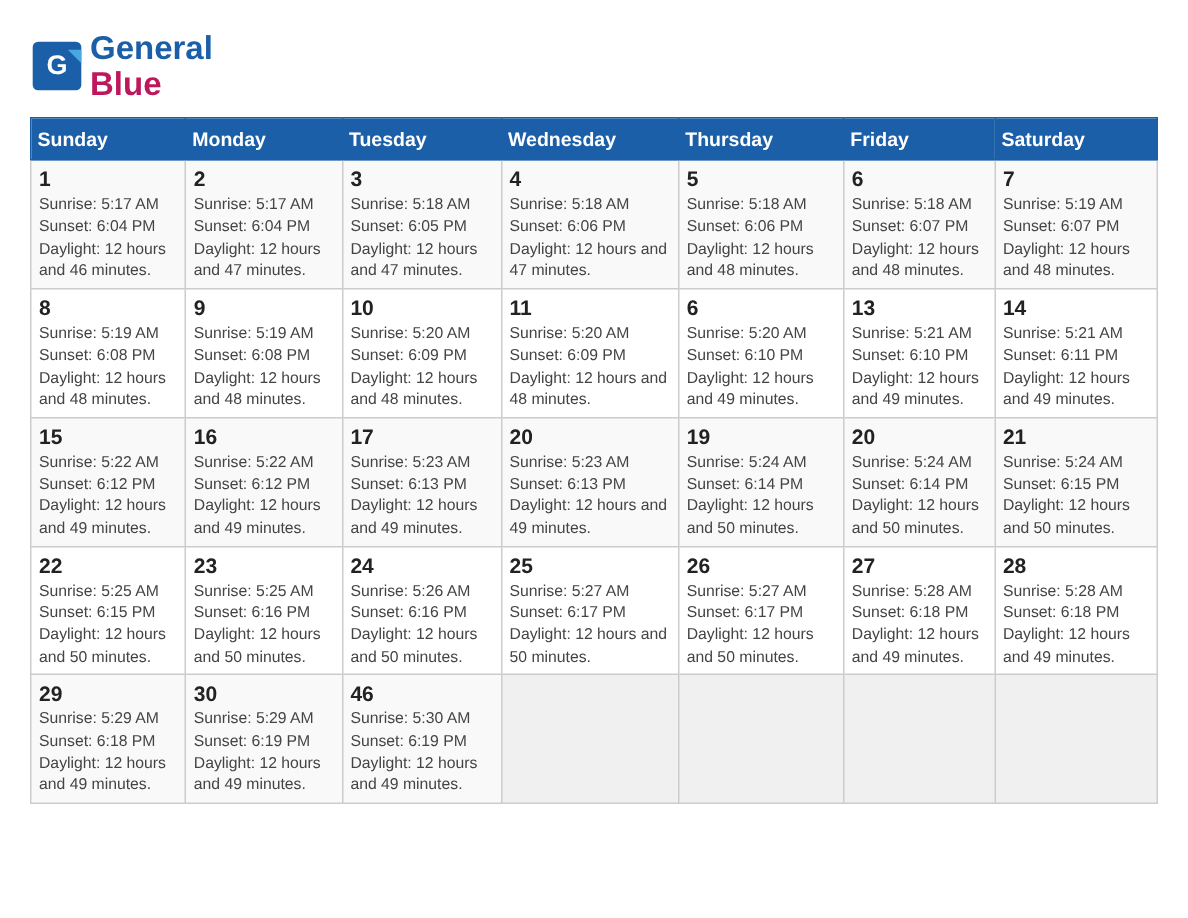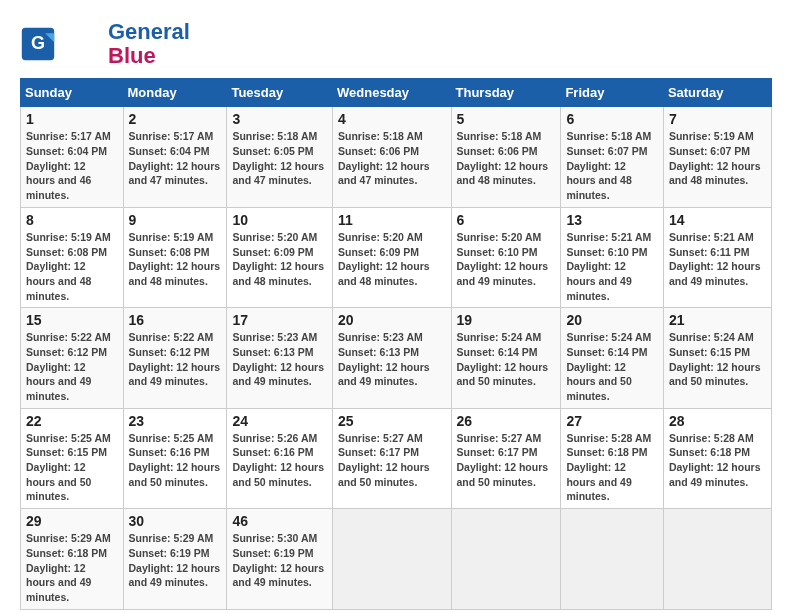--- a/index.html
+++ b/index.html
@@ -21,21 +21,20 @@
       align-items: center;
     }
     .logo-text {
       font-size: 22px;
       font-weight: bold;
       color: #333;
       line-height: 1.1;
     }
     .logo-text span {
       color: #1a5fa8;
-      margin-left: 48px;
     }
     .logo-icon {
       width: 36px;
       height: 36px;
       margin-right: 4px;
     }
     .title-block {
       text-align: right;
     }
     .main-title {
@@ -76,21 +75,20 @@
       font-size: 14px;
       font-weight: bold;
       color: #222;
       display: block;
       margin-bottom: 2px;
     }
     .day-info {
       color: #444;
       font-size: 10.5px;
       line-height: 1.4;
-      font-weight: bold;
     }
     .empty-cell {
       background: #f0f0f0 !important;
     }
   </style>
 </head>
 <body>
 
 <div class="header-section">
   <div class="logo">

